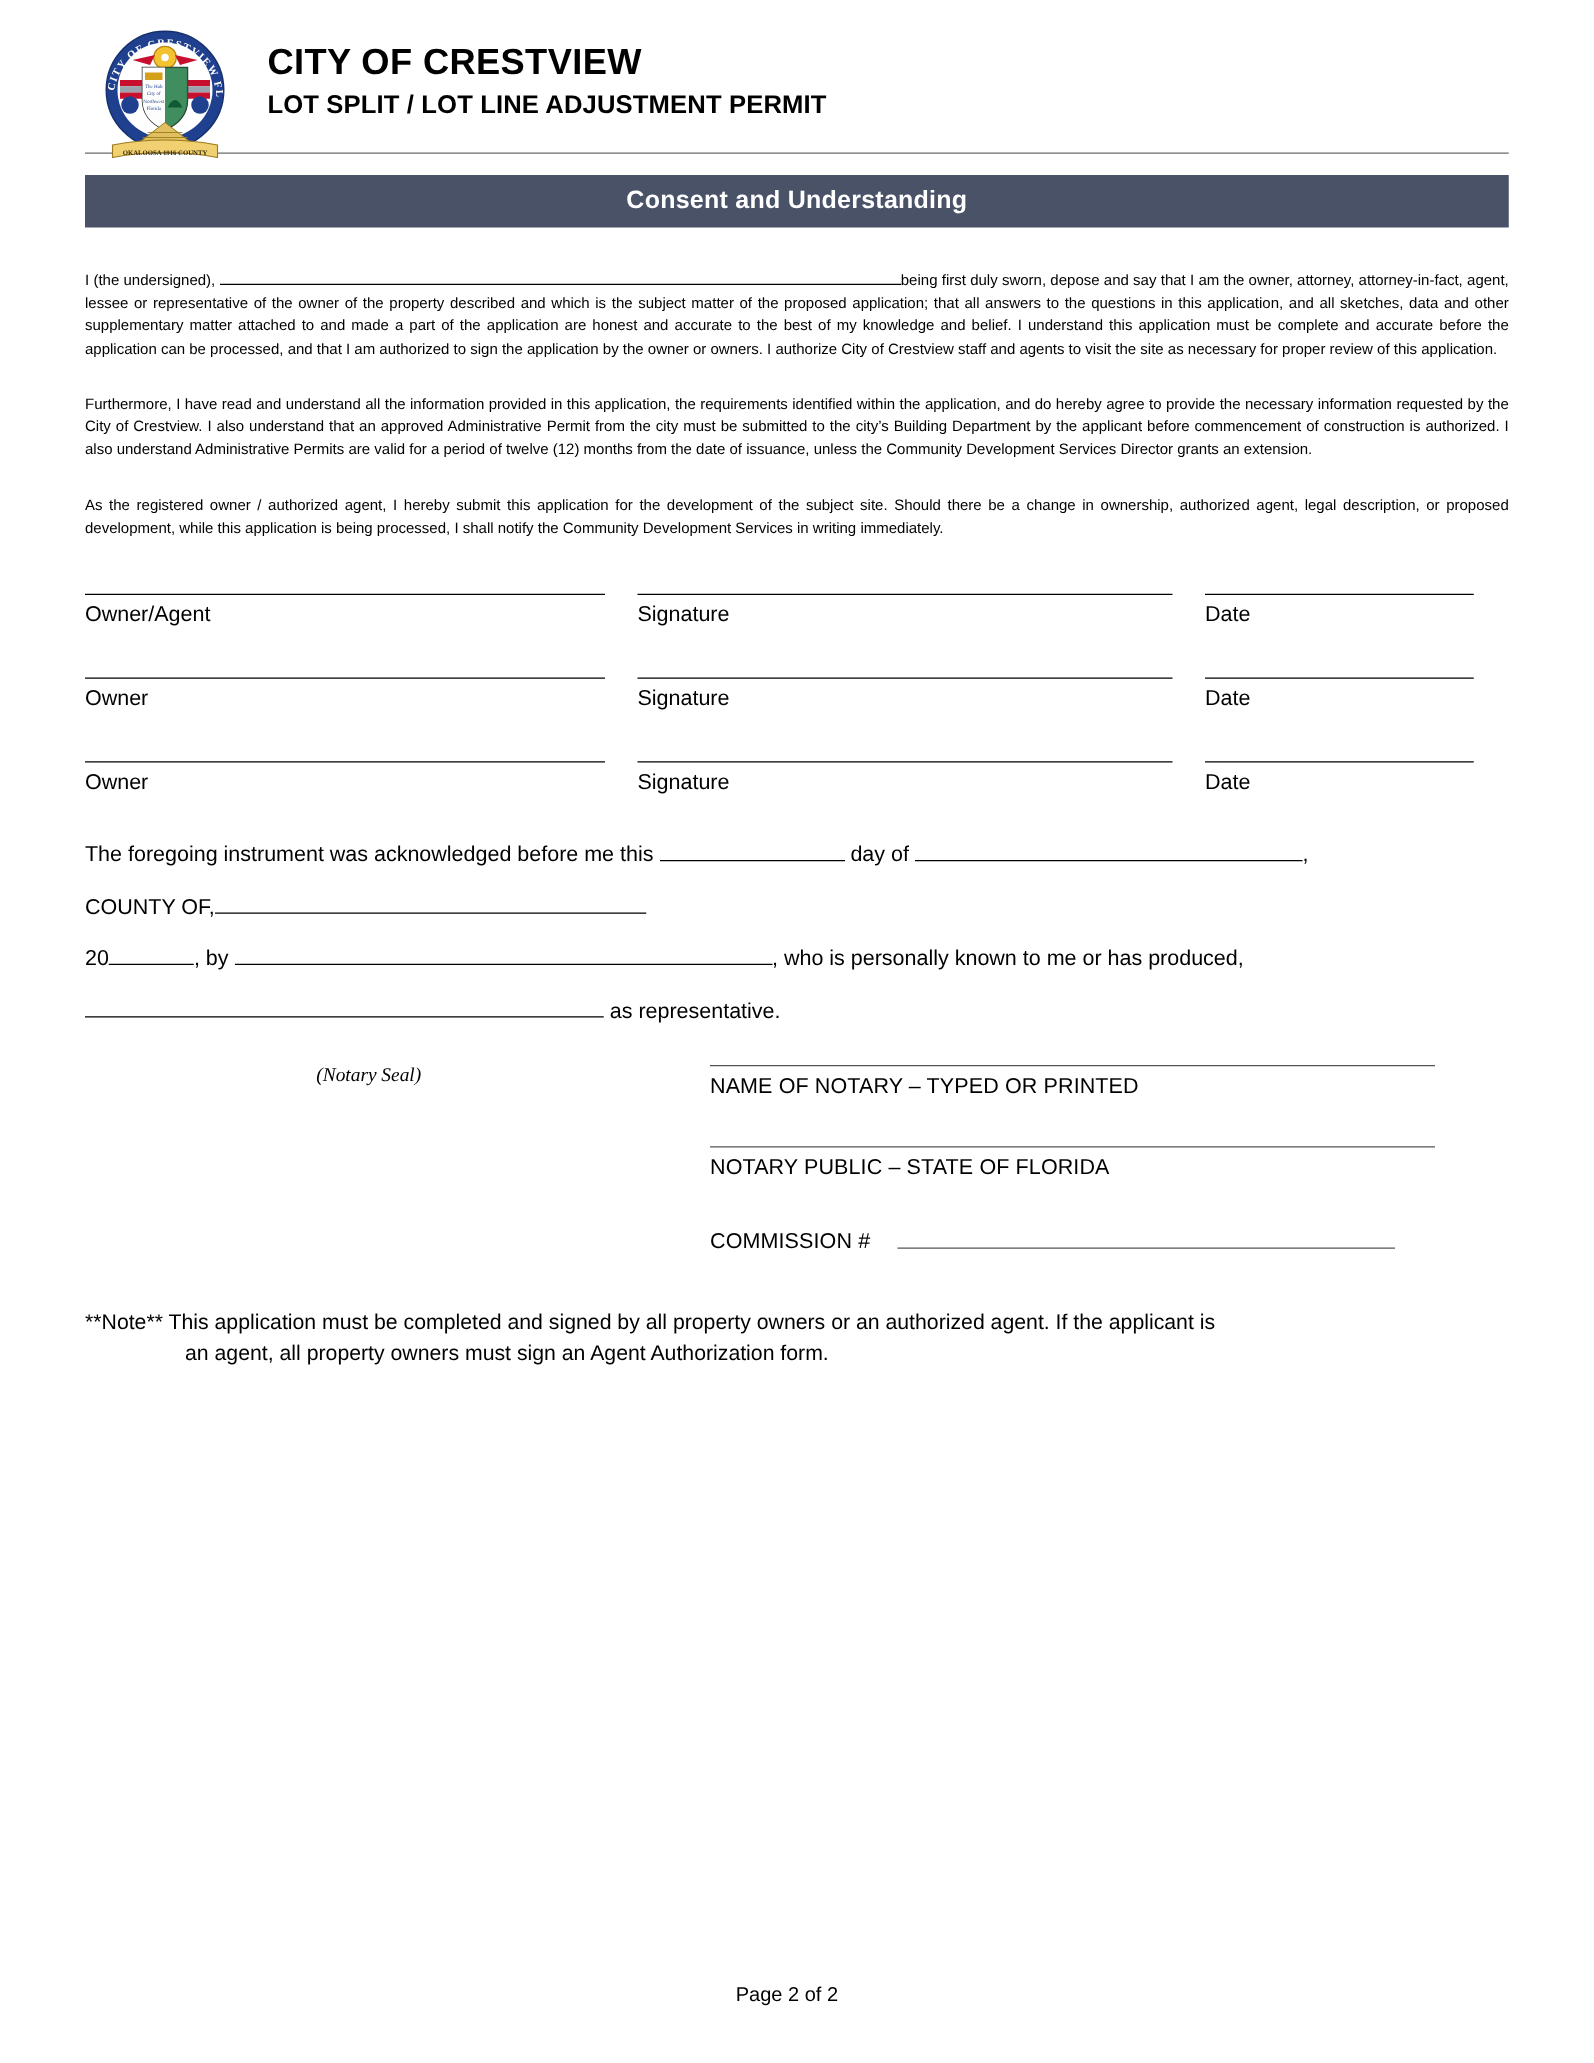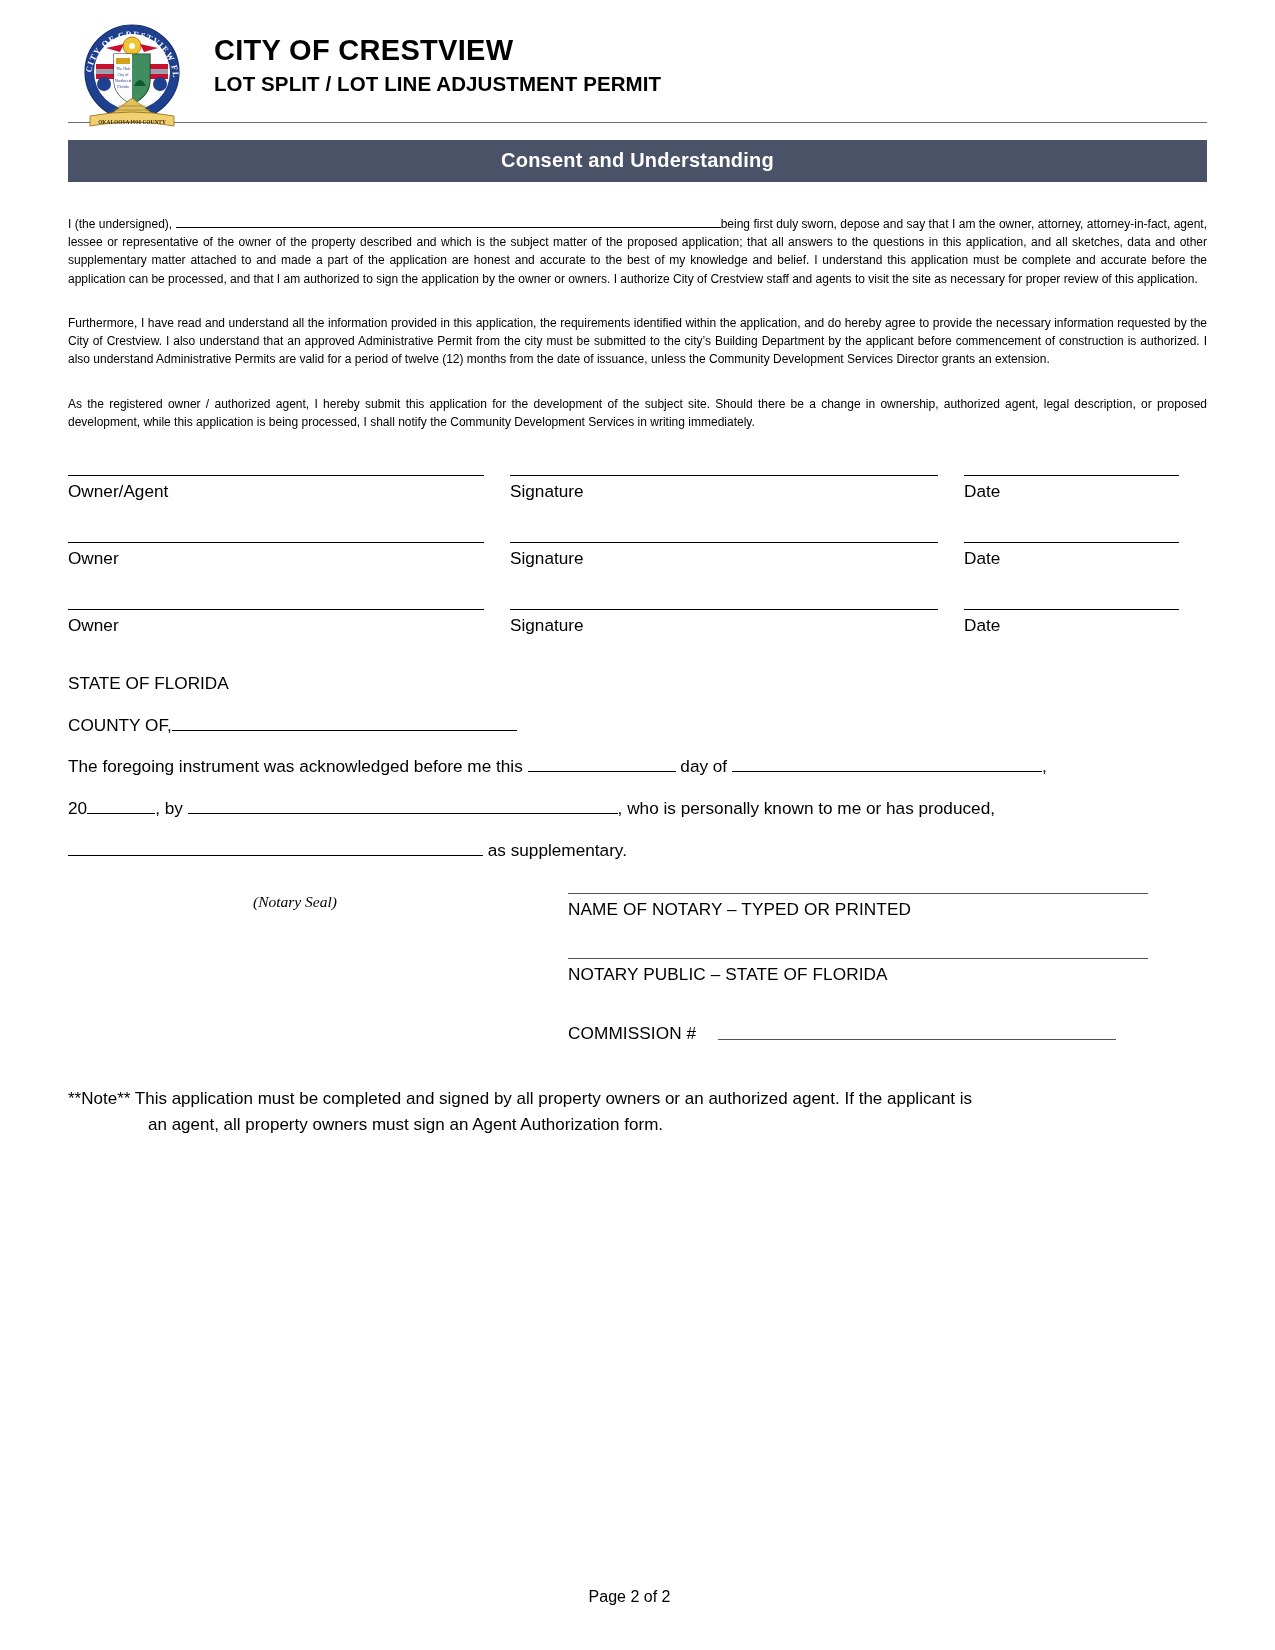--- a/index.html
+++ b/index.html
@@ -310,36 +310,35 @@
       <div class="sig-cell c3">
         <div class="sig-line"></div>
         <div class="sig-label">Date</div>
       </div>
     </div>
 
   </div>
 
   <div class="state-block">
 
-    <div class="state-line">STATE OF FLORIDA</div>
+
+    <div class="state-line">
+      <span>The foregoing instrument was acknowledged before me this</span> <span class="u u-day"></span> <span>day of</span> <span class="u u-month"></span><span>,</span>
+    </div>
 
     <div class="state-line">
       <span>COUNTY OF,</span><span class="u u-county"></span>
     </div>
 
     <div class="state-line">
-      <span>The foregoing instrument was acknowledged before me this</span> <span class="u u-day"></span> <span>day of</span> <span class="u u-month"></span><span>,</span>
+      <span>20</span><span class="u u-year"></span><span>, by</span> <span class="u u-by"></span><span>, who is personally known to me or has produced,</span>
     </div>
 
     <div class="state-line">
-      <span>20</span><span class="u u-year"></span><span>, by</span> <span class="u u-by"></span><span>, who is personally known to me or has produced,</span>
-    </div>
-
-    <div class="state-line">
-      <span class="u u-ident"></span> <span>as supplementary.</span>
+      <span class="u u-ident"></span> <span>as representative.</span>
     </div>
 
   </div>
 
   <div class="notary-area">
     <div class="notary-seal-col">
       <span class="notary-seal-text">(Notary Seal)</span>
     </div>
     <div class="notary-lines-col">
       <div class="notary-entry">

